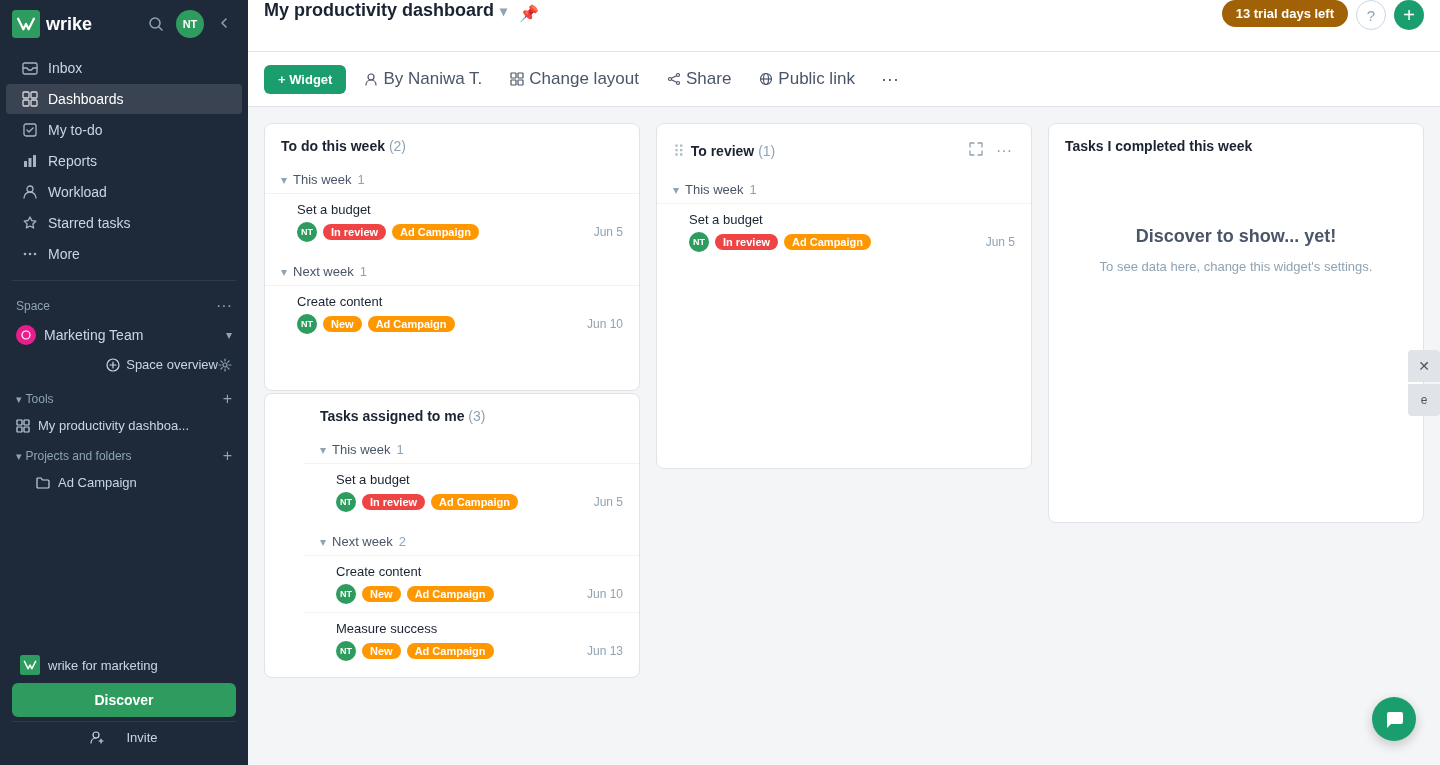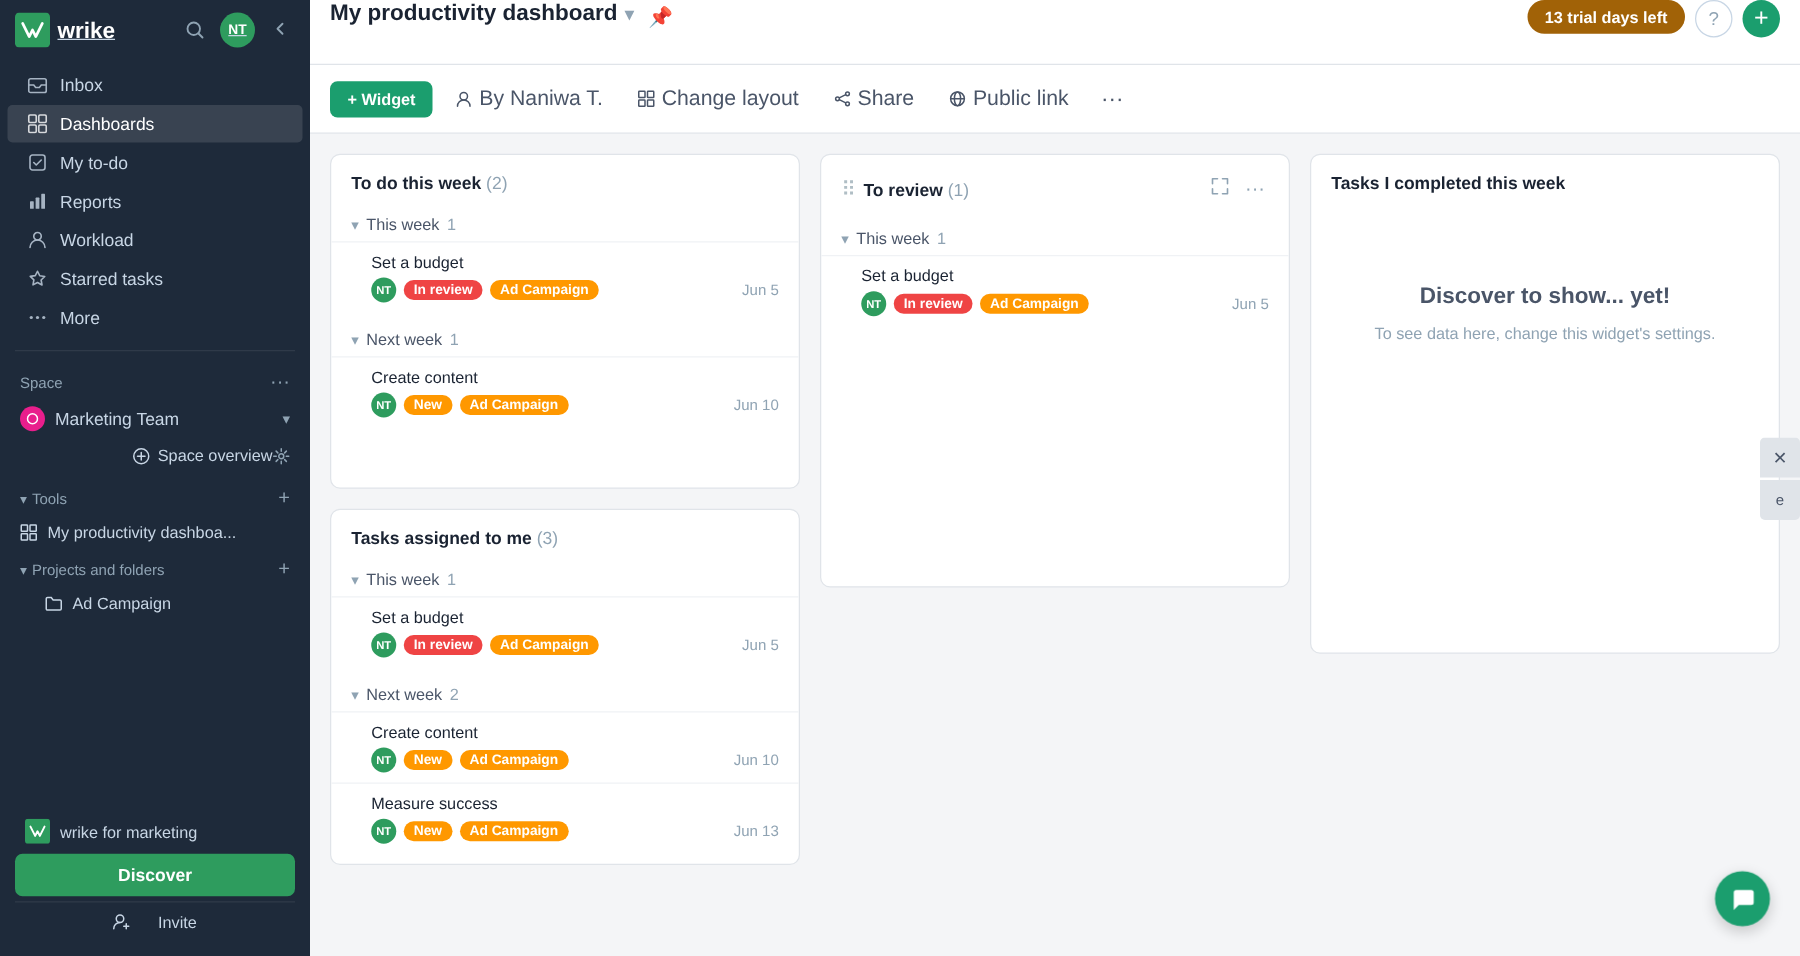--- a/index.html
+++ b/index.html
@@ -15,21 +15,20 @@
       height: 100%;
       color: #c8d6e5;
       font-size: 14px;
       position: relative;
     }
     .sidebar-top {
       display: flex;
       align-items: center;
       padding: 10px 12px;
       gap: 8px;
-      text-decoration: underline;
     }
     .sidebar-logo {
       display: flex;
       align-items: center;
       gap: 6px;
       flex: 1;
     }
     .logo-icon {
       width: 28px;
       height: 28px;
@@ -494,21 +493,21 @@
               <div class="tag-nt">NT</div>
               <span class="tag-status tag-new">New</span>
               <span class="tag-status tag-campaign">Ad Campaign</span>
               <span class="task-date">Jun 10</span>
             </div>
           </div>
         </div>
         <div style="height:40px;"></div>
       </div>
 
-      <div class="widget-card" style="margin-top:16px;">
+      <div class="widget-card" style="margin-top:2px;padding-left:39px;">
         <div class="widget-header">
           <span class="widget-title">
             <span>Tasks assigned to me</span>
             <span class="widget-count">(3)</span>
           </span>
         </div>
 
         <div class="week-group">
           <div class="week-label">
             <span style="color:#8fa3b3;font-size:12px;">▾</span>

